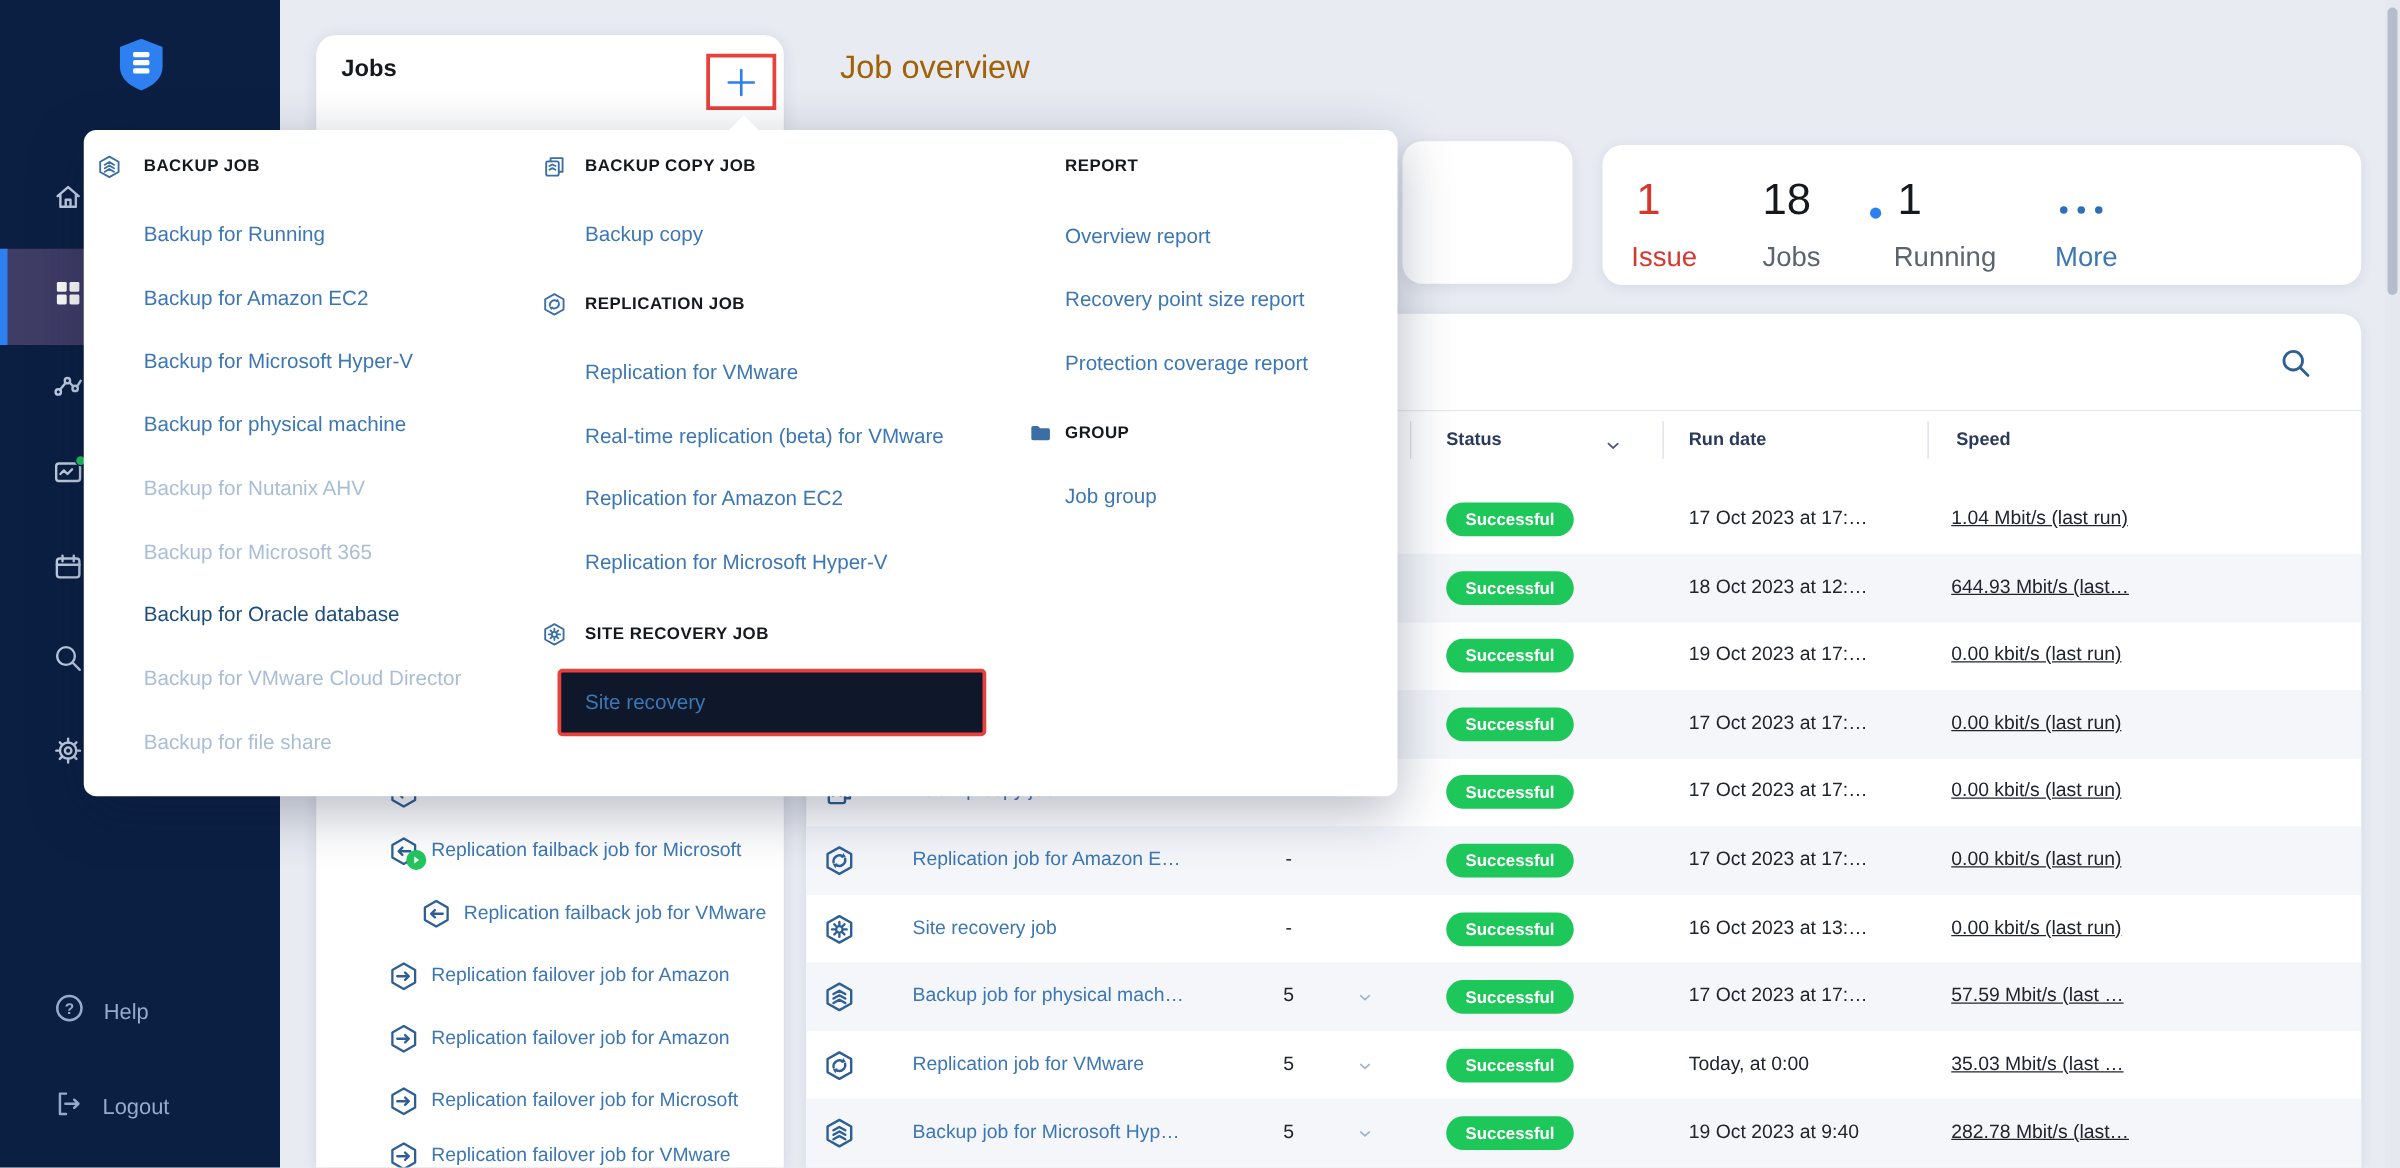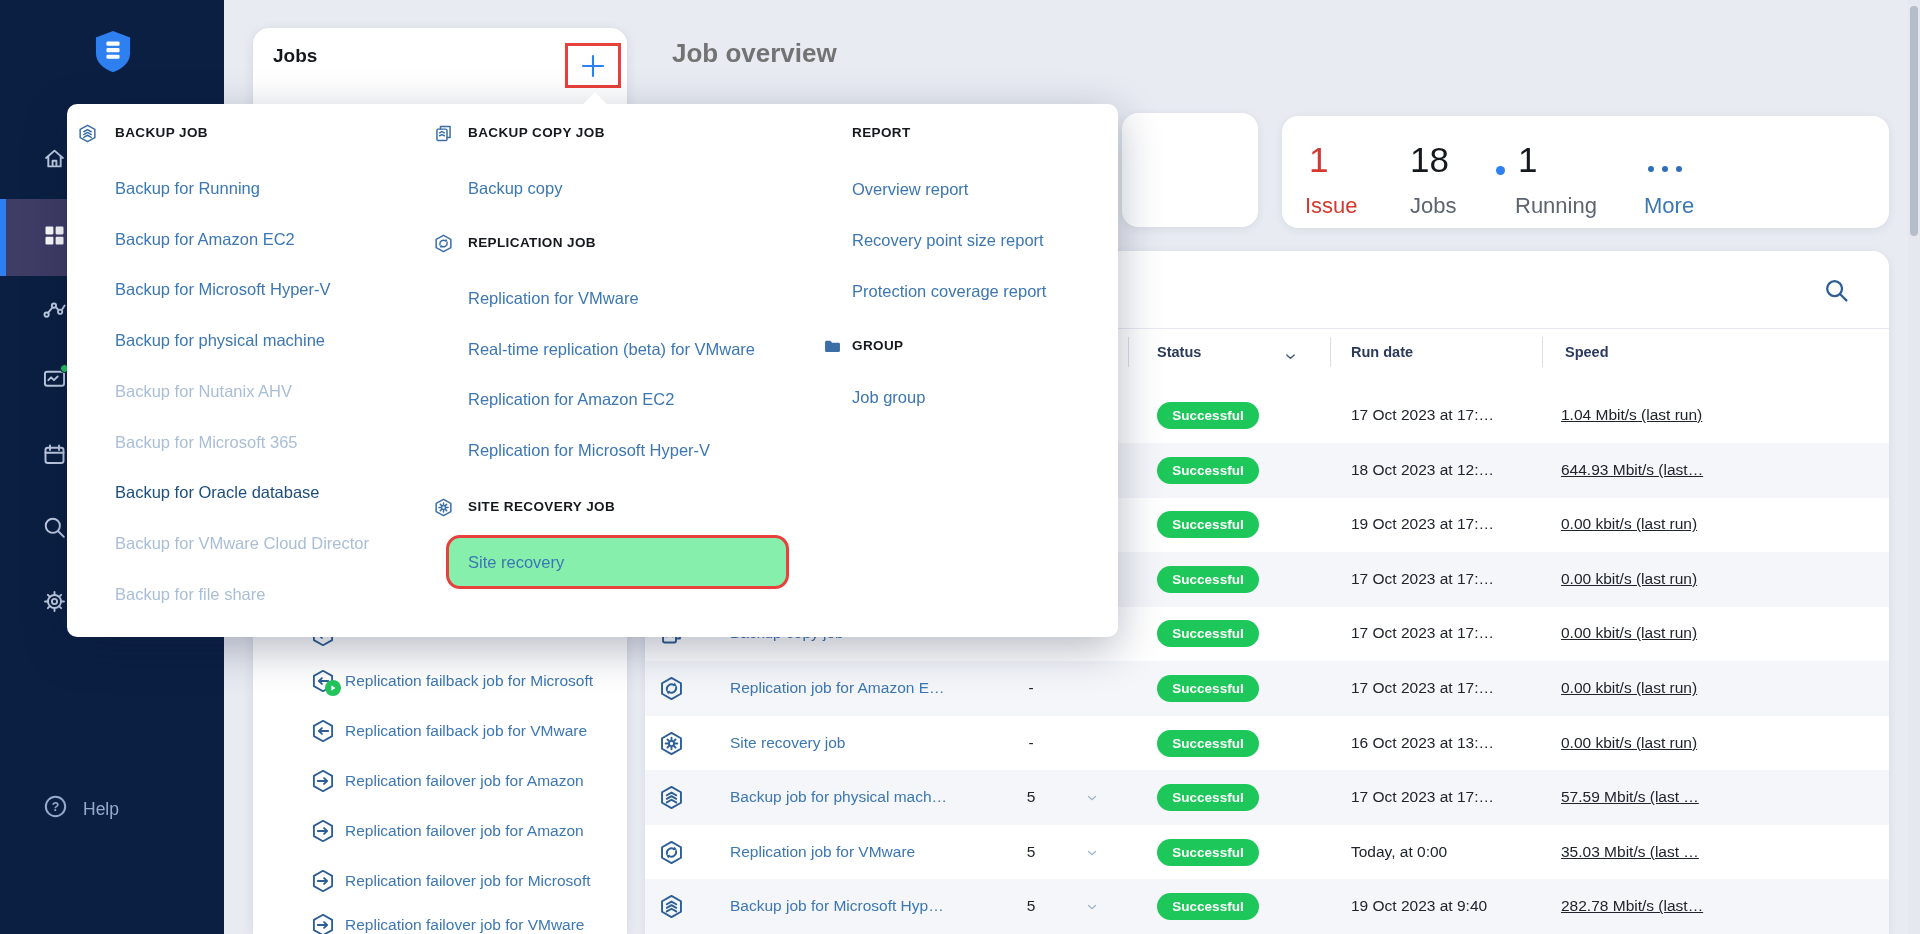--- a/index.html
+++ b/index.html
@@ -16,21 +16,21 @@
   .side-bottom { position:absolute; left:0; width:224px; height:34px; display:flex; align-items:center; gap:14px; padding-left:42px; cursor:pointer; color:#96aacb; font-size:17.5px; }
   
   .jobs-panel { position:absolute; left:253px; top:28px; width:374px; height:906px; background:#fff; border-radius:16px 16px 0 0; box-shadow:0 2px 12px rgba(25,39,70,.10); z-index:10; overflow:hidden; }
   .jobs-title { position:absolute; left:20px; top:17px; font-size:19px; font-weight:700; color:#15191e; }
   .plus-box { position:absolute; left:312px; top:15px; width:56px; height:45px; border:3px solid #e8403a; display:flex; align-items:center; justify-content:center; cursor:pointer; }
   .job-item { position:absolute; left:0; width:374px; height:34px; display:flex; align-items:center; cursor:pointer; }
   .job-item .jicon { position:absolute; left:57px; width:26px; height:26px; }
   .job-item .jlabel { position:absolute; left:92px; right:0; white-space:nowrap; overflow:hidden; font-size:15.5px; color:#3c77b4; }
   .run-badge { position:absolute; left:72px; width:16px; height:16px; border-radius:50%; background:#22c55e; display:flex; align-items:center; justify-content:center; }
   
-  .page-title { position:absolute; left:672px; top:38px; font-size:26px; font-weight:700; color:#737373; z-index:4; }
+  .page-title { position:absolute; left:672px; top:38px; font-size:26px; font-weight:400; color:#a16207; z-index:4; }
   .hidden-card { position:absolute; left:1122px; top:113px; width:136px; height:114px; background:#fff; border-radius:16px; box-shadow:0 2px 10px rgba(25,39,70,.08); z-index:4; }
   .stats-card { position:absolute; left:1282px; top:116px; width:607px; height:112px; background:#fff; border-radius:16px; box-shadow:0 2px 10px rgba(25,39,70,.08); z-index:4; }
   .stat-num { position:absolute; top:22px; font-size:35px; font-weight:500; color:#15191e; line-height:44px; }
   .stat-label { position:absolute; top:77px; font-size:22px; color:#5c6470; }
   .main-card { position:absolute; left:645px; top:251px; width:1244px; height:683px; background:#fff; border-radius:16px 16px 0 0; box-shadow:0 2px 10px rgba(25,39,70,.08); overflow:hidden; z-index:3; }
   .toolbar-line { position:absolute; left:0; top:77px; width:100%; height:1px; background:#e6e9ef; }
   .col-hdr { position:absolute; top:93px; font-size:14.5px; font-weight:700; color:#2a3a5c; }
   .col-div { position:absolute; top:86px; width:1px; height:30px; background:#d9dee8; }
   .trow { position:absolute; left:0; width:1244px; height:55px; }
   .trow.stripe { background:#f4f6fa; }
@@ -42,21 +42,21 @@
   .trow .rdate { position:absolute; left:706px; top:18px; font-size:15.5px; color:#20242c; }
   .trow .rspeed { position:absolute; left:916px; top:18px; font-size:15.5px; color:#20242c;text-decoration:underline; }
   
   .dropdown { position:absolute; left:67px; top:104px; width:1051px; height:533px; background:#fff; border-radius:10px; box-shadow:0 12px 44px rgba(16,28,58,.30); z-index:40; }
   .dd-caret { position:absolute; left:519px; top:-8px; width:18px; height:18px; background:#fff; transform:rotate(45deg); }
   .menu-hdr { position:absolute; height:20px; line-height:20px; font-size:13.5px; font-weight:700; letter-spacing:.4px; color:#15191e; }
   .menu-hicon { position:absolute; width:21px; height:21px; }
   .menu-item { position:absolute; height:26px; line-height:26px; font-size:16.5px; color:#3c77b4; cursor:pointer; white-space:nowrap; }
   .menu-item.disabled { color:#a9bed6; cursor:default; }
   .menu-item.dark { color:#1d4e7d; }
-  .hl-box { position:absolute; left:379px; top:431px; width:343px; height:54px; background:#86efac; border:3px solid #e8403a; border-radius:14px; z-index:41; }
+  .hl-box { position:absolute; left:379px; top:431px; width:343px; height:54px; background:#0f172a; border:3px solid #e8403a; border-radius:4px; z-index:41; }
   .hl-box .menu-item { left:19px; top:11px; }
   
   .scroll-track { position:absolute; left:1908px; top:0; width:12px; height:934px; background:#e5e8ee; z-index:50; }
   .scroll-thumb { position:absolute; left:2px; top:6px; width:8px; height:230px; border-radius:4px; background:#b5bdca; }
 </style>
 </head>
 <body>
 
 <div class="sidebar">
   <div class="rail-active-bg"></div>
@@ -122,20 +122,29 @@
     </div>
   <div class="side-bottom" style="top:792px;">
     <span>
       <svg width="27" height="27" viewBox="0 0 24 24" fill="none" stroke="#96aacb" stroke-width="1.8">
         <circle cx="12" cy="12" r="8.6"></circle>
         <text x="12" y="16" text-anchor="middle" font-size="11" font-weight="bold" fill="#96aacb" stroke="none" font-family="Liberation Sans, sans-serif">?</text>
       </svg>
     </span>
     <span>Help</span>
   </div>
+  <div class="side-bottom" style="top:868px;">
+    <span>
+      <svg width="26" height="26" viewBox="0 0 24 24" fill="none" stroke="#96aacb" stroke-width="1.8" stroke-linecap="round" stroke-linejoin="round">
+        <path d="M10 4.5 H5.5 V19.5 H10"></path>
+          <path d="M9.5 12 H19 M16 9 L19.2 12 L16 15"></path>
+      </svg>
+    </span>
+    <span>Logout</span>
+  </div>
 </div>
 
 <div class="jobs-panel">
   <div class="jobs-title">Jobs</div>
   <div class="plus-box">
     <svg width="32" height="32" viewBox="0 0 24 24" fill="none" stroke="#2e80f0" stroke-width="1.6" stroke-linecap="round">
       <path d="M12 4.5 V19.5 M4.5 12 H19.5"></path>
     </svg>
   </div>
   <div id="jobs-list">
@@ -151,21 +160,21 @@
             <path d="M12 2.6 L20.4 7.3 V16.7 L12 21.4 L3.6 16.7 V7.3 Z"></path>
             <path d="M16.8 12 H8.4 M11 9.3 L8.2 12 L11 14.7"></path>
           </svg></span>
         <span class="run-badge" style="top:16px;">
           <svg width="8" height="8" viewBox="0 0 10 10">
             <path d="M3 1.5 L8 5 L3 8.5 Z" fill="#fff"></path>
           </svg>
         </span>
         <span class="jlabel">Replication failback job for Microsoft</span>
       </div>
-      <div class="job-item" style="top: 686px;">
+      <div class="job-item" style="top: 686px; margin-left: 26px;">
         <span class="jicon"><svg width="26" height="26" viewBox="0 0 24 24" fill="none" stroke="#2d5f96" stroke-width="1.7" stroke-linecap="round" stroke-linejoin="round">
             <path d="M12 2.6 L20.4 7.3 V16.7 L12 21.4 L3.6 16.7 V7.3 Z"></path>
             <path d="M16.8 12 H8.4 M11 9.3 L8.2 12 L11 14.7"></path>
           </svg></span>
         <span class="jlabel">Replication failback job for VMware</span>
       </div>
       <div class="job-item" style="top: 736px;">
         <span class="jicon"><svg width="26" height="26" viewBox="0 0 24 24" fill="none" stroke="#2d5f96" stroke-width="1.7" stroke-linecap="round" stroke-linejoin="round">
             <path d="M12 2.6 L20.4 7.3 V16.7 L12 21.4 L3.6 16.7 V7.3 Z"></path>
             <path d="M7.2 12 H15.6 M13 9.3 L15.8 12 L13 14.7"></path>

